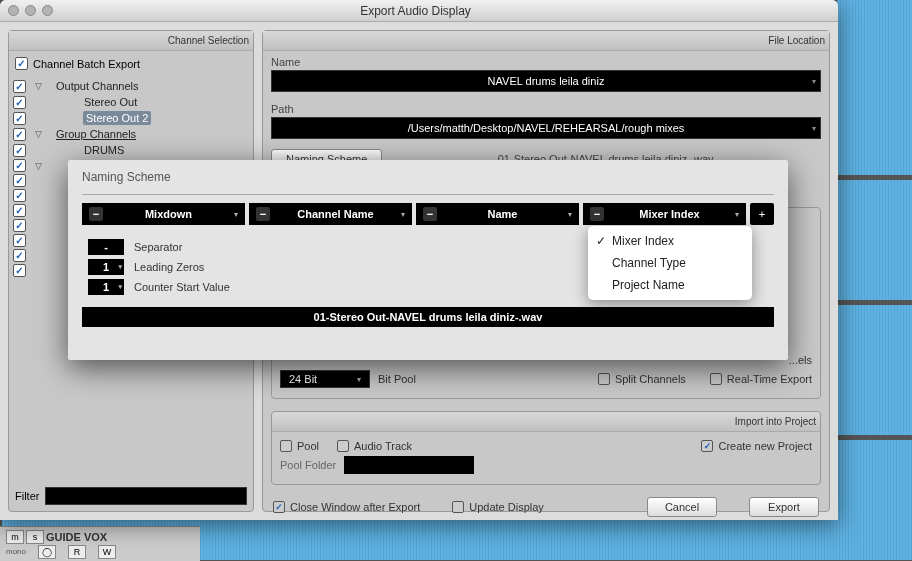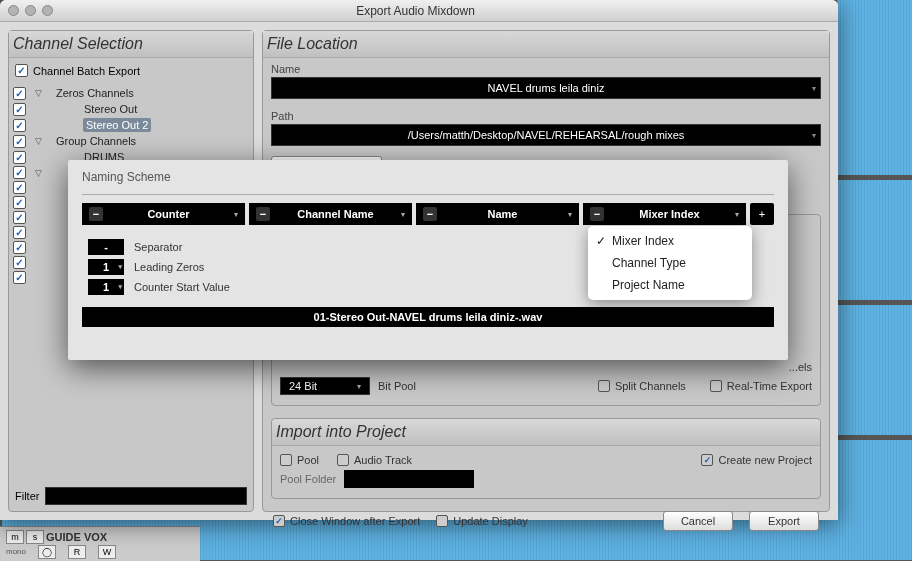--- a/index.html
+++ b/index.html
@@ -17,21 +17,21 @@
 
 
 .win { position: absolute; top: 0; left: 0; width: 838px; height: 520px; background: #dcdcdc; border-radius: 6px 6px 0 0; box-shadow: 0 5px 25px rgba(0,0,0,0.5); }
 .titlebar { height: 22px; background: linear-gradient(#f0f0f0,#d0d0d0); border-bottom: 1px solid #aaa; border-radius: 6px 6px 0 0; display:flex; align-items:center; }
 .traffic { display:flex; gap:6px; margin-left:8px; }
 .traffic span { width:11px; height:11px; border-radius:50%; background:#b3b3b3; border:1px solid #888; }
 .titlebar-title { flex:1; text-align:center; color:#333; font-size:12px; }
 
 .body { padding: 8px; display:flex; gap:8px; height: calc(100% - 22px); }
 .panel { background: #c8c8c8; border: 1px solid #999; border-radius: 4px; display:flex; flex-direction:column; }
-.panel-header { background: linear-gradient(#d8d8d8,#c0c0c0); text-align:left; padding:4px; color:#333; border-bottom:1px solid #aaa; font-size:16px;font-style:italic; }
+.panel-header { background: linear-gradient(#d8d8d8,#c0c0c0); text-align:right; padding:4px; color:#333; border-bottom:1px solid #aaa; font-size:10px; }
 .left-panel { width: 246px; }
 .right-panel { flex:1; }
 
 .batch { display:flex; align-items:center; gap:5px; padding:6px 6px; }
 .cb { width:13px; height:13px; border:1px solid #555; background:#fff; display:inline-flex; align-items:center; justify-content:center; color:#1a5fb4; font-weight:bold; font-size:10px; border-radius:2px; }
 
 .tree { padding: 2px 4px; flex:1; overflow:auto; }
 .tree-row { display:flex; align-items:center; gap:4px; padding:1px 0; }
 .tree-row .cbcol { width:18px; flex-shrink:0; }
 .tree-label { color:#222; padding:1px 3px; }
@@ -51,21 +51,21 @@
 
 .grey-section { background:#c8c8c8; border:1px solid #999; border-radius:4px; margin:6px 8px; padding:4px 0 8px; }
 .grey-section .panel-header { border-radius:4px 4px 0 0; margin:-4px 0 6px; }
 .dropdown-dark { background:#000; color:#fff; border:1px solid #333; padding:2px 8px; display:inline-flex; align-items:center; gap:8px; min-width:90px; }
 .dropdown-dark .arrow { color:#aaa; font-size:8px; margin-left:auto; }
 
 .check-item { display:flex; align-items:center; gap:5px; color:#333; }
 .check-item .sq { width:12px; height:12px; border:1px solid #555; border-radius:2px; background:#ccc; display:inline-flex; align-items:center; justify-content:center; font-size:9px; }
 .check-item .sq.on::after { content:"✓"; color:#1a5fb4; font-weight:bold; }
 
-.bottom-row { display:flex; align-items:center; padding:6px 10px; gap:16px; }
+.bottom-row { display:flex; align-items:center; padding:6px 10px; gap:32px; }
 
 
 .subwin { position: absolute; top: 160px; left: 68px; width: 720px; height: 200px; background: #e4e4e4; box-shadow: 0 8px 30px rgba(0,0,0,0.6); border-radius:2px; padding:10px 14px; }
 .subwin-title { color:#555; font-size:12px; margin-bottom:10px; }
 .subwin hr { border:none; border-top:1px solid #aaa; margin-bottom:8px; }
 .field-bar { display:flex; gap:4px; margin-bottom:12px; }
 .field-block { flex:1; background:#000; color:#fff; display:flex; align-items:center; padding:3px 6px; border:1px solid #000; }
 .field-block .minus { width:14px; height:14px; background:#333; color:#fff; display:inline-flex; align-items:center; justify-content:center; margin-right:6px; font-weight:bold; border-radius:2px; }
 .field-block .fname { flex:1; text-align:center; font-weight:bold; }
 .field-block .darrow { color:#aaa; font-size:8px; margin-left:6px; }
@@ -125,50 +125,50 @@
   </div>
 </div>
 
 <div class="win">
   <div class="titlebar">
     <div class="traffic">
       <span></span>
       <span></span>
       <span></span>
     </div>
-    <div class="titlebar-title">Export Audio Mixdown</div>
+    <div class="titlebar-title">Export Audio Display</div>
     <div style="width:60px"></div>
   </div>
 
   <div class="body">
 
     <div class="panel left-panel">
       <div class="panel-header">Channel Selection</div>
       <div class="batch">
         <span class="cb">✓</span>
         <span>Channel Batch Export</span>
       </div>
       <div class="tree" id="tree">
           <div class="tree-row">
             <span class="cbcol"><span class="cb">✓</span></span>
             <span class="disclosure">▽</span>
-            <span class="tree-label" style="margin-left: 4px;">Zeros Channels</span>
+            <span class="tree-label" style="margin-left: 4px;">Output Channels</span>
           </div>
           <div class="tree-row">
             <span class="cbcol"><span class="cb">✓</span></span>
             <span class="tree-label indent2">Stereo Out</span>
           </div>
           <div class="tree-row">
             <span class="cbcol"><span class="cb">✓</span></span>
             <span class="tree-label selected indent2">Stereo Out 2</span>
           </div>
           <div class="tree-row">
             <span class="cbcol"><span class="cb">✓</span></span>
             <span class="disclosure">▽</span>
-            <span class="tree-label" style="margin-left: 4px;">Group Channels</span>
+            <span class="tree-label" style="margin-left: 4px; text-decoration: underline;">Group Channels</span>
           </div>
           <div class="tree-row">
             <span class="cbcol"><span class="cb">✓</span></span>
             <span class="tree-label indent2">DRUMS</span>
           </div>
           <div class="tree-row">
             <span class="cbcol"><span class="cb">✓</span></span>
             <span class="disclosure">▽</span>
             <span class="tree-label" style="margin-left: 4px;"></span>
           </div>
@@ -293,21 +293,21 @@
     </div>
   </div>
 </div>
 
 <div class="subwin">
   <div class="subwin-title">Naming Scheme</div>
   <hr>
   <div class="field-bar" id="field-bar">
       <div class="field-block">
         <span class="minus">−</span>
-        <span class="fname">Counter</span>
+        <span class="fname">Mixdown</span>
         <span class="darrow">▾</span>
       </div>
       <div class="field-block">
         <span class="minus">−</span>
         <span class="fname">Channel Name</span>
         <span class="darrow">▾</span>
       </div>
       <div class="field-block">
         <span class="minus">−</span>
         <span class="fname">Name</span>

